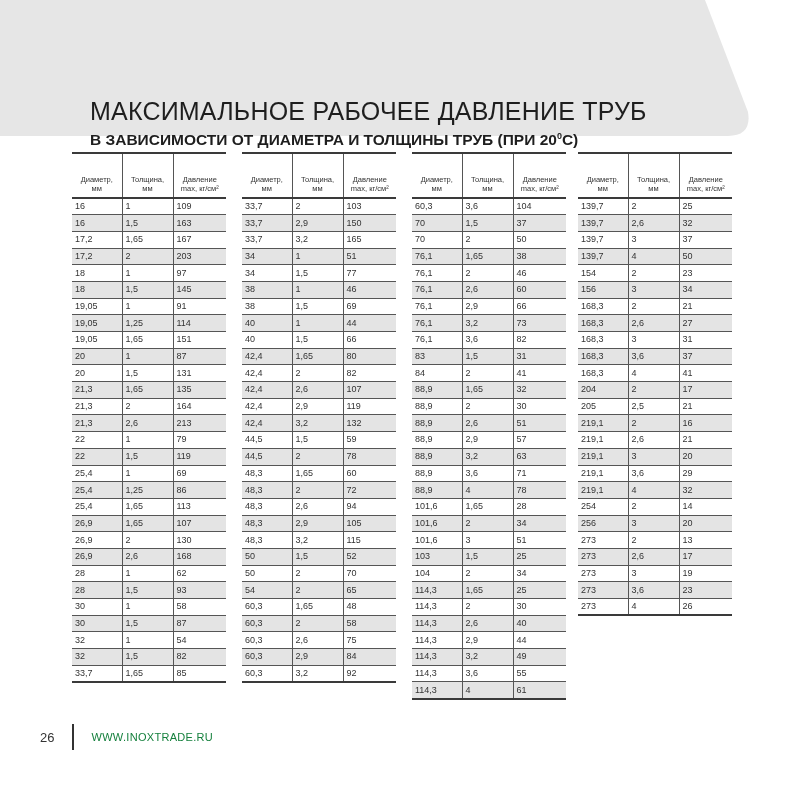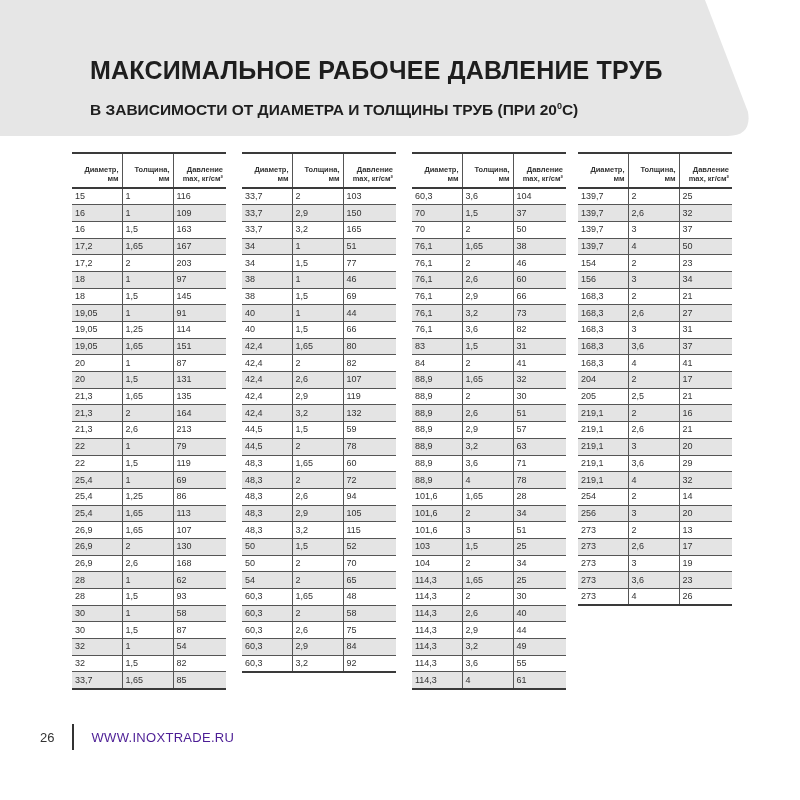--- a/index.html
+++ b/index.html
@@ -5,55 +5,55 @@
     * { box-sizing: border-box; margin: 0; padding: 0; }
     html, body { width: 800px; height: 800px; background: #ffffff; overflow: hidden; }
     body { position: relative; font-family: "Liberation Sans", "DejaVu Sans", sans-serif; color: #2a2a2a; }
 
     .banner {
       position: absolute; left: 0; top: 0; width: 800px; height: 140px;
     }
     .banner svg { position: absolute; left: 0; top: 0; }
     .title-block { position: absolute; left: 90px; top: 56px; }
     .title {
-      font-size: 25px; font-weight: bold; color: #1e1e1e; letter-spacing: 0.2px;
-      line-height: 28px; white-space: nowrap;
+      font-size: 25px; font-weight: normal; color: #1e1e1e; letter-spacing: 0.2px;
+      line-height: 28px; white-space: nowrap; margin-top: 41px;
     }
     .subtitle {
       font-size: 15.5px; font-weight: bold; color: #1e1e1e; line-height: 20px;
-      white-space: nowrap; margin-top: 12px;
+      white-space: nowrap; margin-top: 1px;
     }
     .subtitle sup { font-size: 9px; vertical-align: 6px; }
 
     .tables { position: absolute; top: 152px; left: 72px; }
     .ptable {
       position: absolute; width: 154px; border-collapse: collapse;
       font-size: 9px; color: #333;
     }
     .ptable th {
-      text-align: right; font-weight: bold; font-size: 7.5px; line-height: 9px;
-      padding: 11px 3px 4px 3px; height: 28px; vertical-align: top; color: #333;
+      text-align: center; font-weight: normal; font-size: 7.5px; line-height: 9px;
+      padding: 21px 3px 4px 3px; height: 28px; vertical-align: top; color: #333;
       border-top: 2px solid #3a3a3a; border-bottom: 2px solid #3a3a3a;
     }
     .ptable td {
       height: 16.7px; padding: 0 3px; font-size: 9px; line-height: 15px;
       border-bottom: 1px solid #555;
       white-space: nowrap;
     }
     .ptable th + th, .ptable td + td { border-left: 1px solid #555; }
     .ptable tr:nth-child(even) td { background: #e4e4e4; }
     .ptable tr:last-child td { border-bottom: 2px solid #3a3a3a; }
     .ptable col.c1 { width: 50px; }
     .ptable col.c2 { width: 51px; }
     .ptable col.c3 { width: 53px; }
 
     .footer { position: absolute; left: 40px; top: 724px; display: flex; align-items: center; }
     .page-num { font-size: 13px; color: #333; width: 26px; }
     .footer-divider { width: 1.5px; height: 26px; background: #333; margin: 0 18px 0 6px; }
-    .site { font-size: 13px; color: #4c1d95; letter-spacing: 0.3px; }
+    .site { font-size: 11px; color: #15803d; letter-spacing: 0.3px; }
   </style>
 </head>
 <body>
 
 <div class="banner">
   <svg width="800" height="140" viewBox="0 0 800 140">
     <path d="M0 0 H705 L748 112 Q752 136 728 136 H0 Z" fill="#e6e6e6"></path>
   </svg>
   <div class="title-block">
     <div class="title">МАКСИМАЛЬНОЕ РАБОЧЕЕ ДАВЛЕНИЕ ТРУБ</div>
@@ -70,25 +70,20 @@
       </colgroup>
       <thead>
         <tr>
           <th>Диаметр,<br>мм</th>
           <th>Толщина,<br>мм</th>
           <th>Давление<br>max, кг/см²</th>
         </tr>
       </thead>
       <tbody>
         <tr>
-          <td>15</td>
-          <td>1</td>
-          <td>116</td>
-        </tr>
-        <tr>
           <td>16</td>
           <td>1</td>
           <td>109</td>
         </tr>
         <tr>
           <td>16</td>
           <td>1,5</td>
           <td>163</td>
         </tr>
         <tr>

